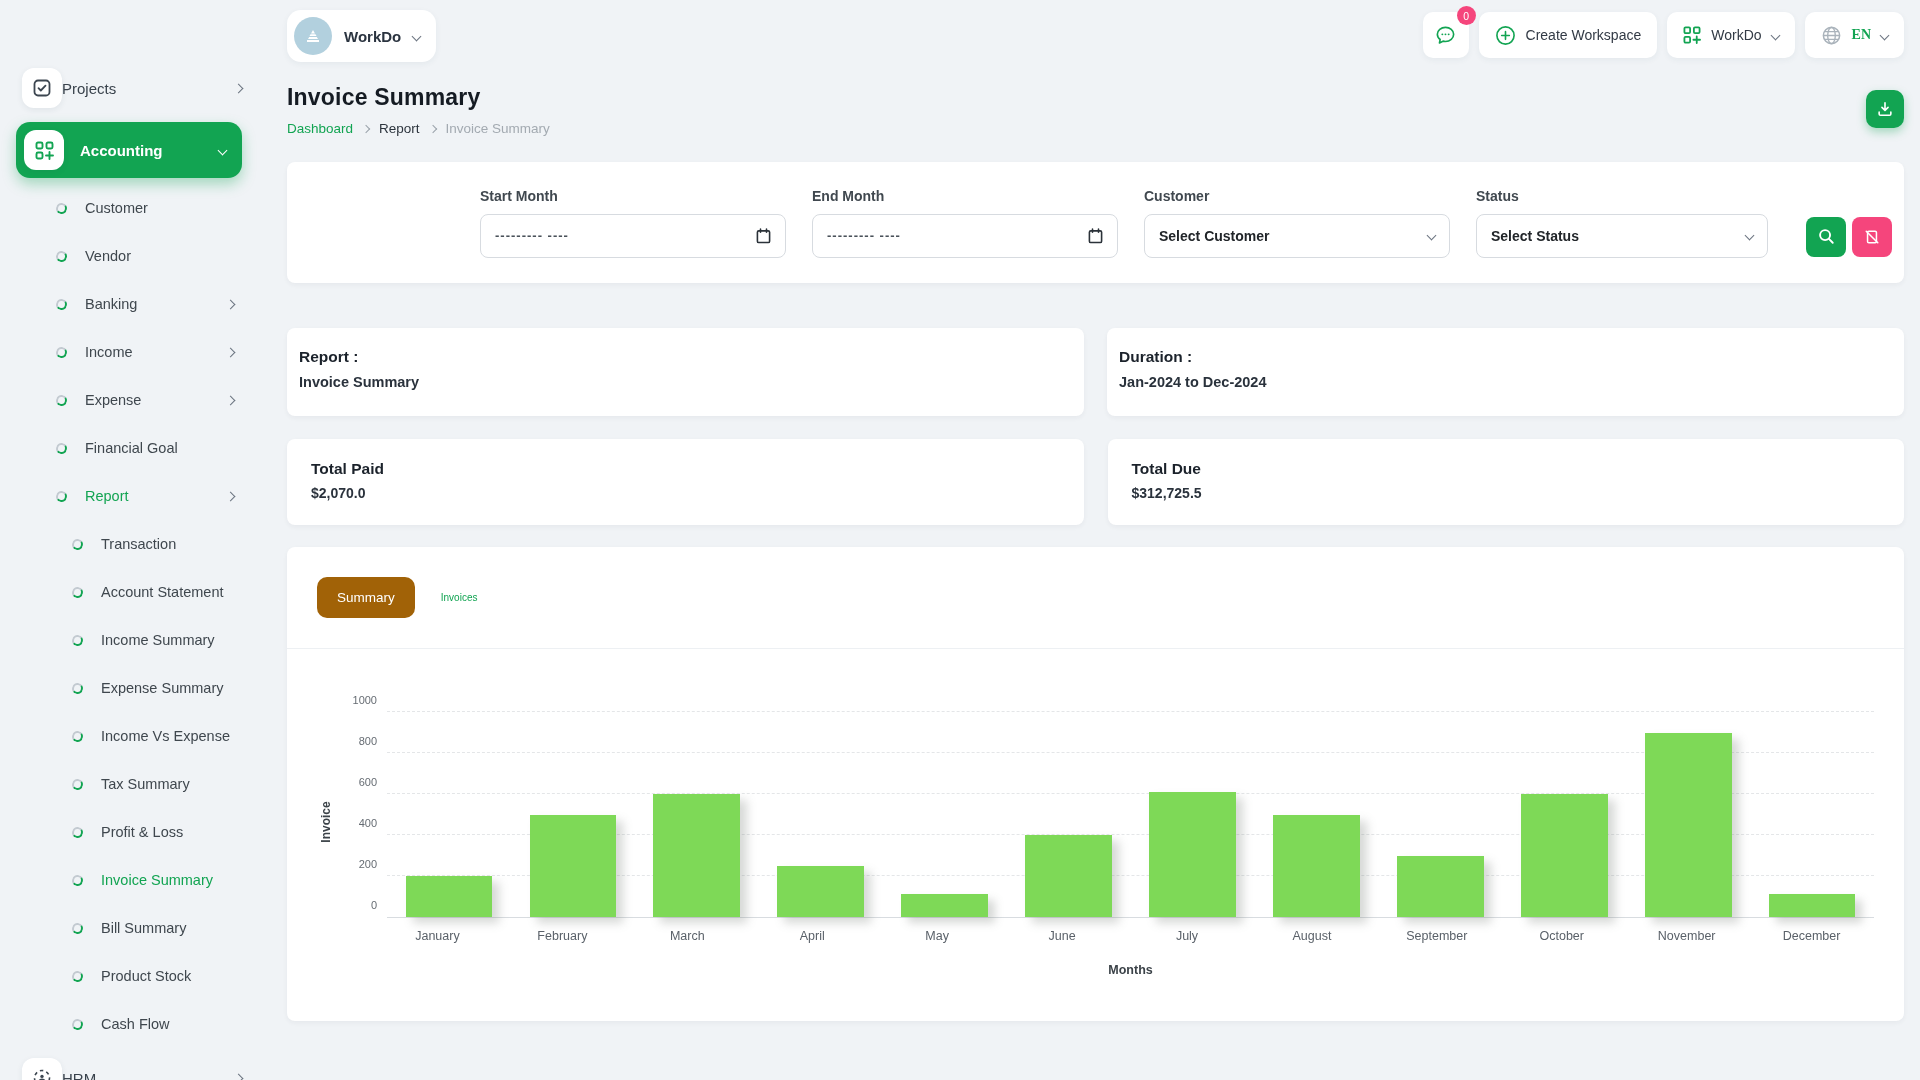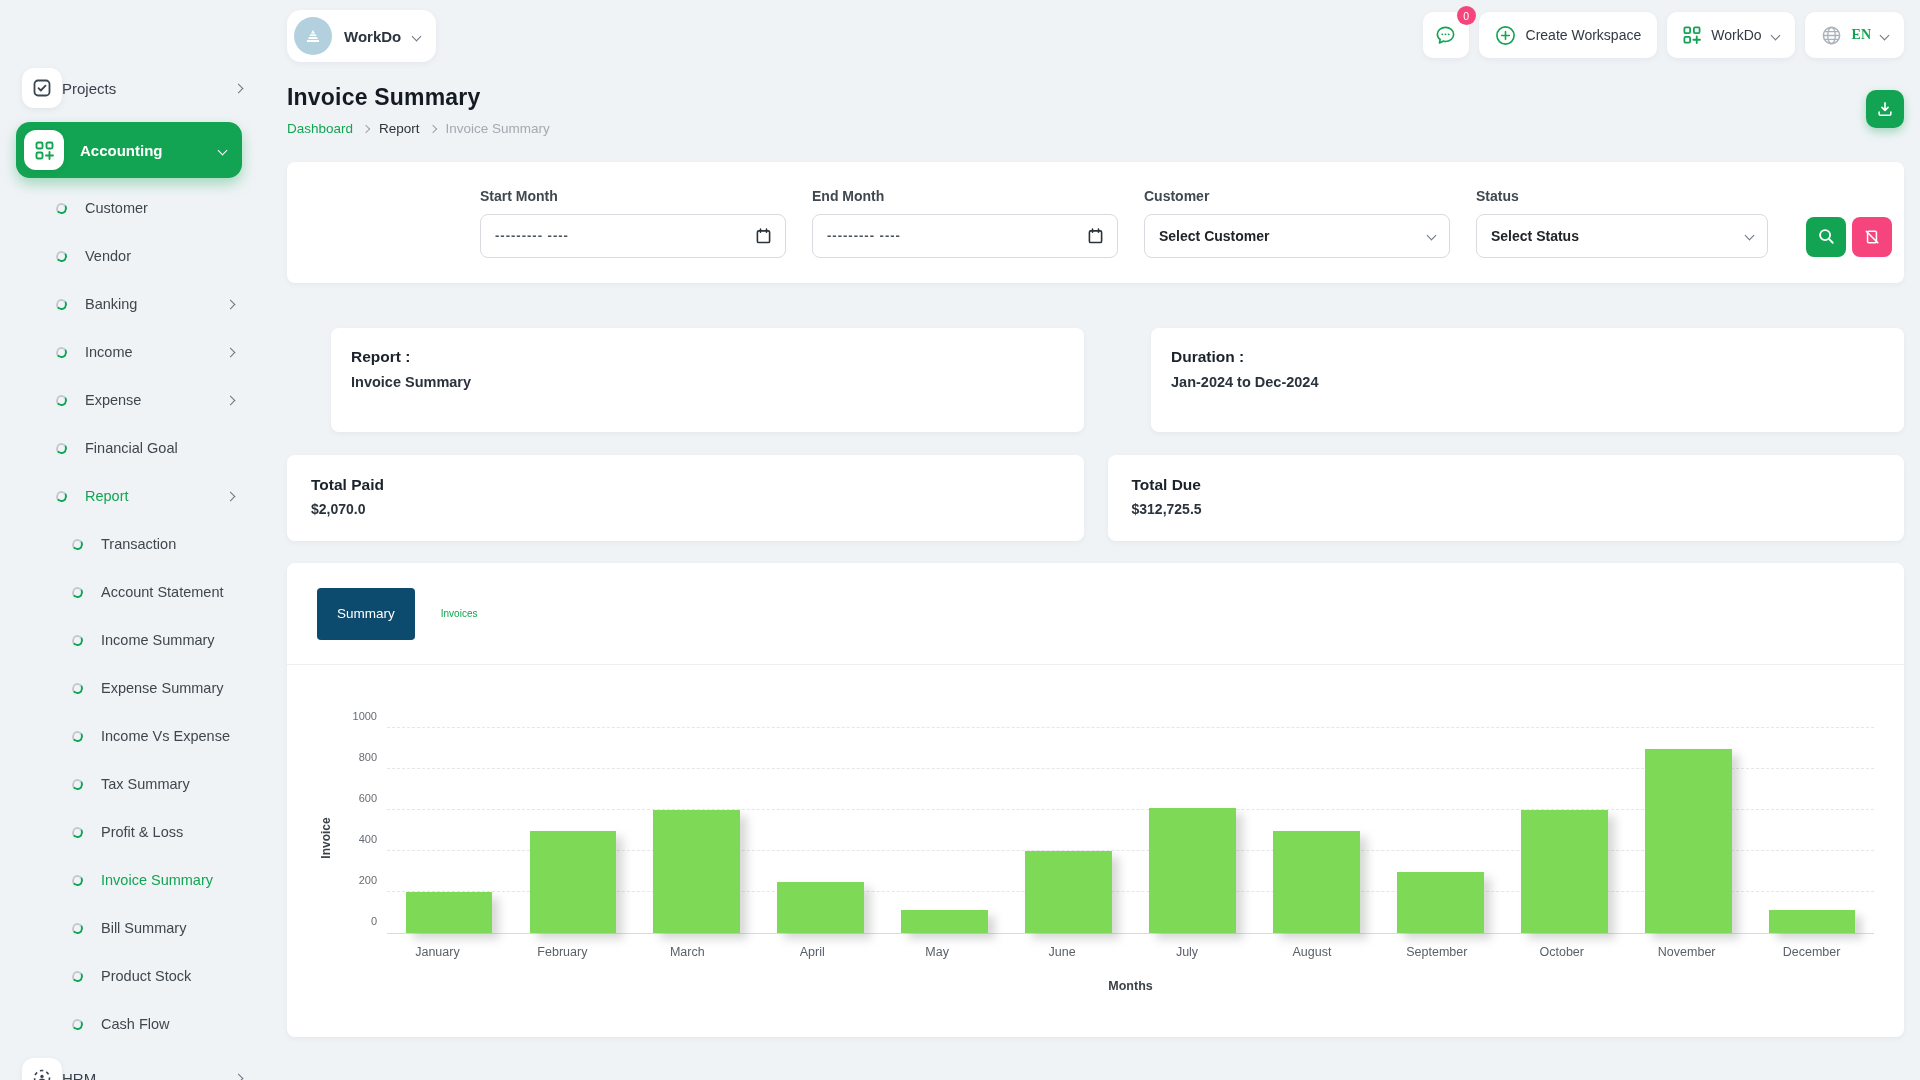--- a/index.html
+++ b/index.html
@@ -104,32 +104,32 @@
   }
   .w306 { width:306px; } .w292 { width:292px; }
   .f-control .ph { color:#4a525a; letter-spacing:1px; font-size:13px; }
   .f-control .spacer { flex:1; }
   .f-control.select .val { color:#212529; }
   .filter-actions { display:flex; gap:6px; margin-left:12px; margin-top:28px; }
   .sq-btn { width:40px; height:40px; border:none; border-radius:8px; display:flex; align-items:center; justify-content:center; cursor:pointer; }
   .sq-btn.green { background:#12a452; }
   .sq-btn.pink { background:#f5457c; }
   .info-row { display:flex; gap:23px; margin-top:45px; }
-  .info-card { flex:1; height:104px; padding:20px 20px;margin-left:44px; }
+  .info-card { flex:1; height:88px; padding:20px 12px; }
   .info-card .t1 { font-size:15.5px; font-weight:bold; color:#1b222b; }
   .info-card .t2 { font-size:14.5px; font-weight:bold; color:#2a323c; margin-top:8px; }
   .totals-row { display:flex; gap:24px; margin-top:23px; }
   .total-card { flex:1; height:86px; padding:21px 24px; }
   .total-card .t1 { font-size:15.5px; font-weight:bold; color:#1b222b; }
   .total-card .t2 { font-size:14px; font-weight:bold; color:#2a323c; margin-top:7px; }
   
   .chart-card { margin-top:22px; height:474px; position:relative; }
   .tabs-bar { height:102px; display:flex; align-items:center; padding:0 30px; border-bottom:1px solid #edf0f3; }
   .tab-pill {
-    background:#0c4a6e; color:#fff; border:none; border-radius:4px; height:52px; padding:0 20px;
+    background:#a16207; color:#fff; border:none; border-radius:10px; height:41px; padding:0 20px;
     font-family:inherit; font-size:13.5px; cursor:pointer;
   }
   .tab-link { background:none; border:none; color:#12a452; font-family:inherit; font-size:10px; margin-left:26px; cursor:pointer; }
   .plot { position:absolute; left:100px; right:30px; top:165px; height:206px; border-bottom:1px solid #d8dce0; }
   .gridline { position:absolute; left:0; right:0; border-top:1px dashed #e4e6e8; }
   .ytick { position:absolute; right:100%; margin-right:10px; transform:translateY(-50%); font-size:11px; color:#666c73; white-space:nowrap; }
   .bars { position:absolute; inset:0; display:flex; }
   .bar-slot { flex:1; display:flex; align-items:flex-end; justify-content:center; position:relative; }
   .bar { width:70%; background:#7ed957; box-shadow:7px 6px 9px rgba(110,120,110,.28); }
   .xlabels { position:absolute; left:88px; right:30px; top:382px; display:flex; }

